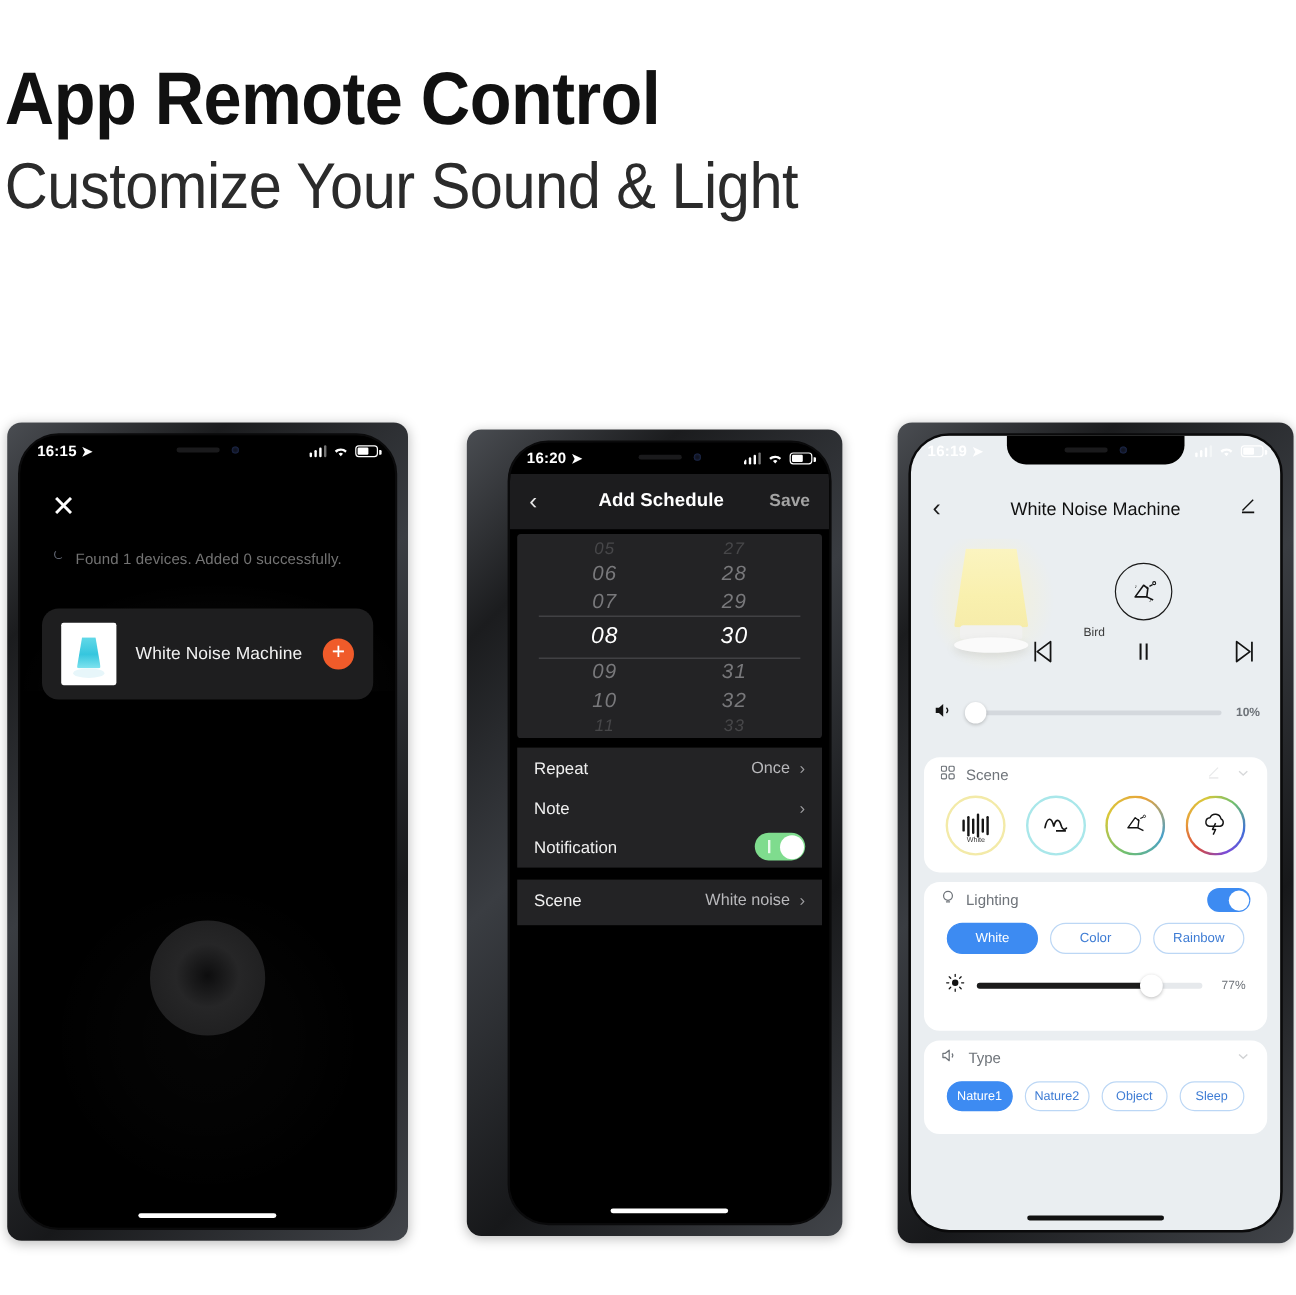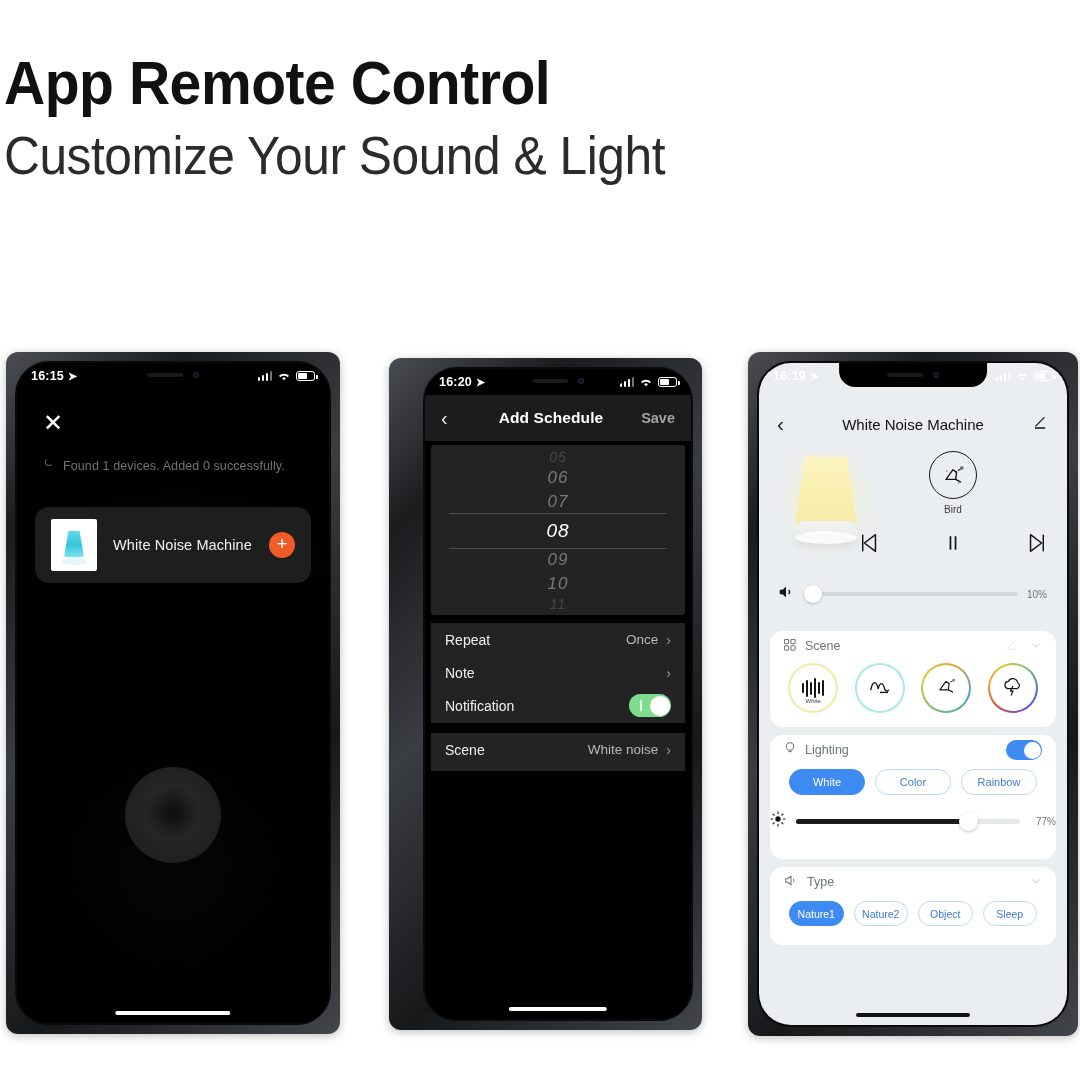--- a/index.html
+++ b/index.html
@@ -138,31 +138,31 @@
   .p3-hero { position:absolute; top:88px; left:0; right:0; height:130px; }
   .lampbig { position:absolute; left:30px; top:6px; width:74px; height:92px; }
   .lampbig .glow { position:absolute; left:-16px; top:-8px; width:106px; height:112px;
                    background: radial-gradient(ellipse at 50% 45%, rgba(255,243,186,.55) 0%, rgba(255,247,214,0) 70%); }
   .lampbig .shade { position:absolute; top:0; left:6px; width:62px; height:66px;
                     background: linear-gradient(180deg,#fbf4c0 0%, #f9f0ae 60%, #f6ecaa 100%);
                     clip-path: polygon(16% 0, 84% 0, 100% 100%, 0 100%); border-radius:6px 6px 3px 3px; }
   .lampbig .neck { position:absolute; top:64px; left:11px; width:52px; height:12px; background:#f1f1f0; border-radius:3px; }
   .lampbig .base { position:absolute; top:74px; left:6px; width:62px; height:13px; background:#fafafa; border-radius:50%;
                    box-shadow: 0 3px 7px rgba(120,120,130,.18); }
-  .p3-scenebtn { position:absolute; right:64px; top:0; width:100px; text-align:center; }
+  .p3-scenebtn { position:absolute; right:64px; top:18px; width:100px; }
   .circ-icon { width:48px; height:48px; border-radius:50%; border:1.6px solid #1a1a1a; margin:0 auto;
                display:flex; align-items:center; justify-content:center; background:#eaeef1;}
   .p3-scenelabel { margin-top:5px; font-size:10px; color:#3a3a3a; }
   .p3-transport { position:absolute; right:18px; top:80px; width:192px; display:flex; align-items:center; justify-content:space-between; }
   .p3-transport span { color:#141414; }
   .p3-vol { position:absolute; top:218px; left:18px; right:14px; height:26px; display:flex; align-items:center; gap:9px; }
   .vol-track { flex:1; height:4px; border-radius:3px; background:#d4d8dd; position:relative; }
   .vol-knob { position:absolute; left:0px; top:-7px; width:18px; height:18px; border-radius:50%; background:#fff;
               box-shadow:0 1px 3px rgba(0,0,0,.22); }
-  .vol-pct { font-size:10px; color:#6d7278; width:26px; text-align:left; }
+  .vol-pct { font-size:10px; color:#6d7278; width:26px; text-align:center;font-weight:bold; }
 
   .card { position:absolute; left:11px; right:11px; background:#fff; border-radius:13px; }
   .card-head { display:flex; align-items:center; height:30px; padding:0 14px; gap:9px; }
   .card-head .ttl { font-size:12.5px; color:#6f747a; }
   .card-head .right { margin-left:auto; display:flex; align-items:center; gap:12px; }
 
   #p3-scene-card { top:268px; height:96px; }
   .scene-row { display:flex; justify-content:space-around; align-items:center; padding: 2px 10px 0; }
   .scene-item { width:50px; height:50px; border-radius:50%; display:flex; align-items:center; justify-content:center; position:relative; }
   .ring-y { border:2px solid #f3eaa8; }
@@ -177,21 +177,21 @@
   .wf i { display:block; width:2px; background:#151515; border-radius:1px; }
   .wf i:nth-child(1){height:10px}.wf i:nth-child(2){height:17px}.wf i:nth-child(3){height:13px}
   .wf i:nth-child(4){height:20px}.wf i:nth-child(5){height:12px}.wf i:nth-child(6){height:16px}
   .wf-label { position:absolute; bottom:7px; left:0; right:0; text-align:center; font-size:6px; color:#3a3a3a; }
 
   #p3-light-card { top:372px; height:124px; }
   .pill-row { display:flex; justify-content:space-between; padding: 4px 14px 0; }
   .pill { flex:1; margin:0 5px; height:26px; border-radius:14px; border:1px solid #bcd7f5;
           display:flex; align-items:center; justify-content:center; font-size:11px; color:#3e7cd4; background:#fff; }
   .pill.active { background:#3d8bf2; border-color:#3d8bf2; color:#fff; font-weight:400; }
-  .bright-row { display:flex; align-items:center; gap:10px; padding: 16px 0 0; }
+  .bright-row { display:flex; align-items:center; gap:10px; padding: 16px 18px 0; }
   .bright-track { flex:1; height:5px; border-radius:3px; background:#e6e9ec; position:relative; }
   .bright-fill { position:absolute; left:0; top:0; bottom:0; width:77%; background:#1b1b1b; border-radius:3px; }
   .bright-knob { position:absolute; left:77%; top:-7px; margin-left:-9px; width:19px; height:19px; border-radius:50%;
                  background:#fff; box-shadow:0 1px 3px rgba(0,0,0,.25); }
   .bright-pct { font-size:10px; color:#6d7278; width:26px; text-align:right; }
   .sw-toggle { width:36px; height:20px; border-radius:11px; background:#3d8bf2; position:relative; }
   .sw-toggle b { position:absolute; right:1.5px; top:1.5px; width:17px; height:17px; border-radius:50%; background:#fff; }
 
   #p3-type-card { top:504px; height:78px; }
   .pill-sm { height:25px; font-size:10.5px; }
@@ -296,20 +296,29 @@
           <div class="p2-cols">
             <div class="p2-col">
               <div class="far">05</div>
               <div class="near">06</div>
               <div class="near">07</div>
               <div class="sel">08</div>
               <div class="near">09</div>
               <div class="near">10</div>
               <div class="far">11</div>
             </div>
+            <div class="p2-col">
+              <div class="far">27</div>
+              <div class="near">28</div>
+              <div class="near">29</div>
+              <div class="sel">30</div>
+              <div class="near">31</div>
+              <div class="near">32</div>
+              <div class="far">33</div>
+            </div>
           </div>
         </div>
 
         <div class="p2-group p2-g1">
           <div class="p2-row">
             <span>Repeat</span>
             <span class="val">Once</span>
             <span class="chev">›</span>
           </div>
           <div class="p2-row">

